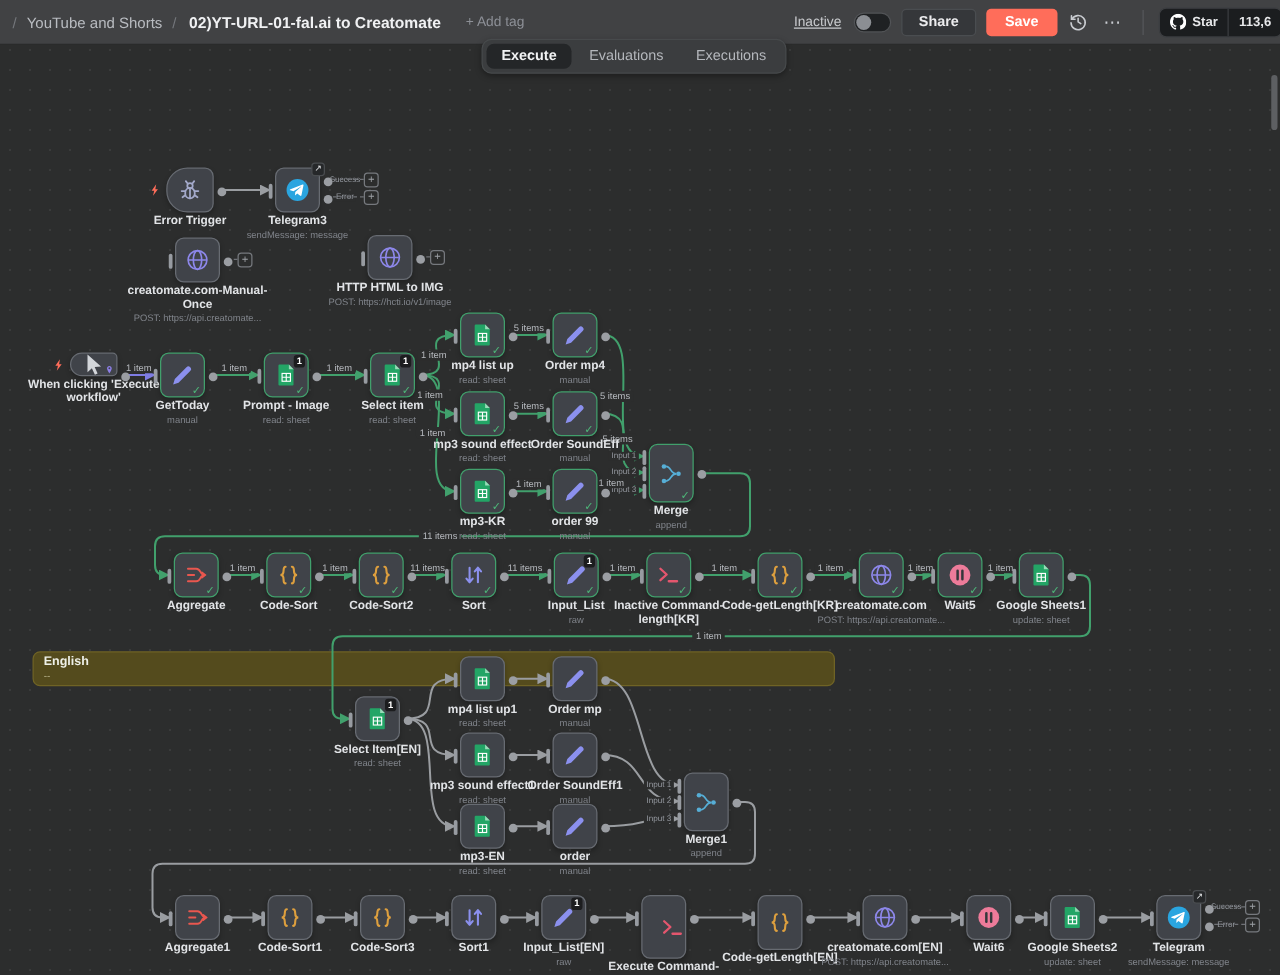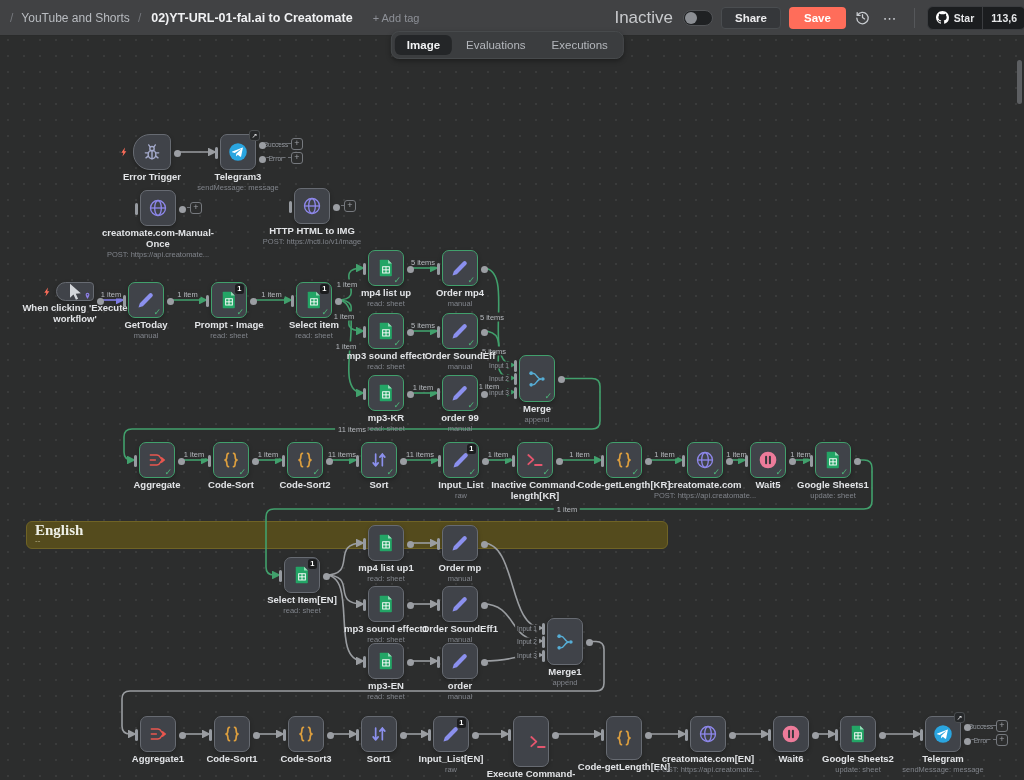--- a/index.html
+++ b/index.html
@@ -19,21 +19,21 @@
   
   #topbar { position:absolute; top:0; left:0; right:0; height:36px; background:#414244;
     display:flex; align-items:center; padding:0 10px; gap:8px; z-index:10;
     border-bottom:1px solid #2a2b2b; }
   .bc-sep { color:#74777c; font-size:12px; }
   .bc-project { color:#b9bcc1; font-size:12px; cursor:pointer; }
   .wf-title { color:#f0f1f3; font-size:12.5px; font-weight:700; margin-left:2px; }
   .add-tag { background:none; border:none; color:#8d9097; font-size:11px; margin-left:12px; cursor:pointer;
     font-family:inherit; }
   .spacer { flex:1; }
-  .inactive-label { color:#c8cacd; font-size:17px; margin-right:2px; }
+  .inactive-label { color:#c8cacd; font-size:11px; margin-right:2px;text-decoration:underline; }
   .toggle { width:30px; height:16px; border-radius:9px; background:#1f2123; border:1px solid #515356;
     position:relative; display:inline-block; cursor:pointer; }
   .knob { position:absolute; left:1px; top:1px; width:12px; height:12px; border-radius:50%; background:#8b8e93; }
   .share-btn { background:#35373a; border:1px solid #4a4d50; color:#ececee; font-size:11.5px; font-weight:600;
     padding:4px 13px; border-radius:4px; cursor:pointer; font-family:inherit; }
   .save-btn { background:#ff6d5a; border:none; color:#fff; font-size:11.5px; font-weight:700;
     padding:5px 15px; border-radius:4px; cursor:pointer; font-family:inherit; }
   .hist { width:17px; height:17px; color:#c9ccd1; display:inline-block; }
   .hist svg { width:17px; height:17px; display:block; }
   .dots { color:#c9ccd1; font-size:14px; letter-spacing:1px; padding:0 4px; cursor:pointer; }
@@ -50,21 +50,21 @@
   #tabs { position:absolute; top:31px; left:50%; transform:translateX(-52%); display:flex; gap:2px;
     background:#3b3d3f; border:1px solid #474a4c; border-radius:8px; padding:3px; z-index:11;
     box-shadow:0 2px 5px rgba(0,0,0,.35); }
   .tab { background:none; border:none; font-size:11.5px; color:#b4b7bc; padding:4px 12px; border-radius:6px;
     cursor:pointer; font-family:inherit; }
   .tab.active { background:#242628; color:#f2f3f4; font-weight:600; }
 
   
   #sticky { position:absolute; z-index:1; background:#544b1d; border:1px solid #6f6325; border-radius:6px;
     padding:2px 8px; }
-  .sticky-title { color:#eef0e8; font-size:15px; font-weight:700; line-height:12px;font-family:Liberation Serif, serif; }
+  .sticky-title { color:#eef0e8; font-size:10px; font-weight:700; line-height:12px; }
   .sticky-body { color:#b9b48d; font-size:8px; line-height:9px; }
 
   
   .node { position:absolute; background:#404349; border:1.6px solid #676b72; border-radius:7px;
     display:flex; align-items:center; justify-content:center; cursor:pointer;
     box-shadow:0 2px 4px rgba(0,0,0,.25); }
   .node.success { border-color:#41a06c; }
   .node.trigger { border-radius:17px 7px 7px 17px; }
   .nicon { width:20px; height:20px; display:block; }
   .nicon svg { width:20px; height:20px; display:block; }
@@ -808,18 +808,18 @@
             <path d="M8 0C3.58 0 0 3.58 0 8c0 3.54 2.29 6.53 5.47 7.59.4.07.55-.17.55-.38 0-.19-.01-.82-.01-1.49-2.01.37-2.53-.49-2.69-.94-.09-.23-.48-.94-.82-1.13-.28-.15-.68-.52-.01-.53.63-.01 1.08.58 1.23.82.72 1.21 1.87.87 2.33.66.07-.52.28-.87.51-1.07-1.78-.2-3.64-.89-3.64-3.95 0-.87.31-1.59.82-2.15-.08-.2-.36-1.02.08-2.12 0 0 .67-.21 2.2.82.64-.18 1.32-.27 2-.27s1.36.09 2 .27c1.53-1.04 2.2-.82 2.2-.82.44 1.1.16 1.92.08 2.12.51.56.82 1.27.82 2.15 0 3.07-1.87 3.75-3.65 3.95.29.25.54.73.54 1.48 0 1.07-.01 1.93-.01 2.2 0 .21.15.46.55.38A8.01 8.01 0 0 0 16 8c0-4.42-3.58-8-8-8z"></path>
           </svg>
     </span>
     <span class="gh-star">Star</span>
     <span class="gh-div"></span>
     <span class="gh-count">113,6</span>
   </span>
 </div>
 
 <div id="tabs">
-  <button class="tab active">Image</button>
+  <button class="tab active">Execute</button>
   <button class="tab">Evaluations</button>
   <button class="tab">Executions</button>
 </div>
 
 </div>
 
 </body></html>

